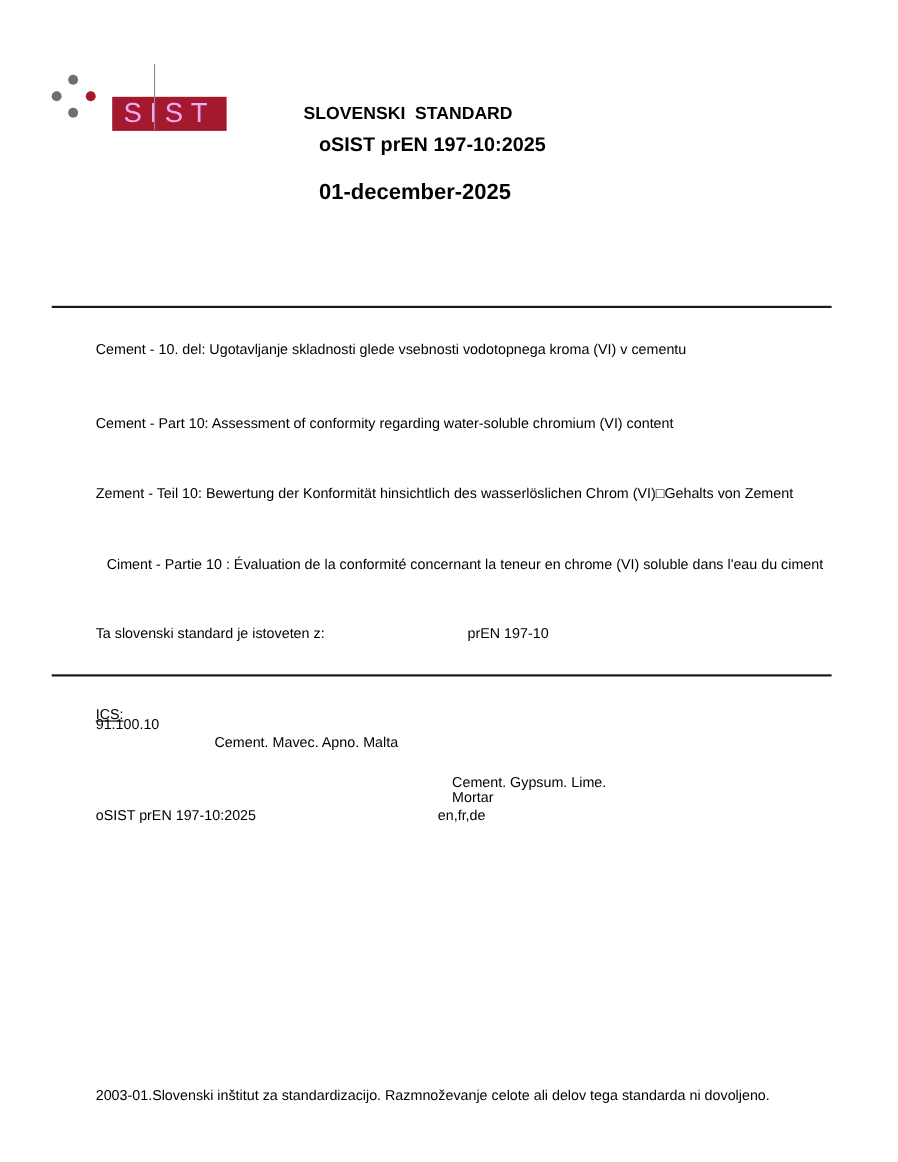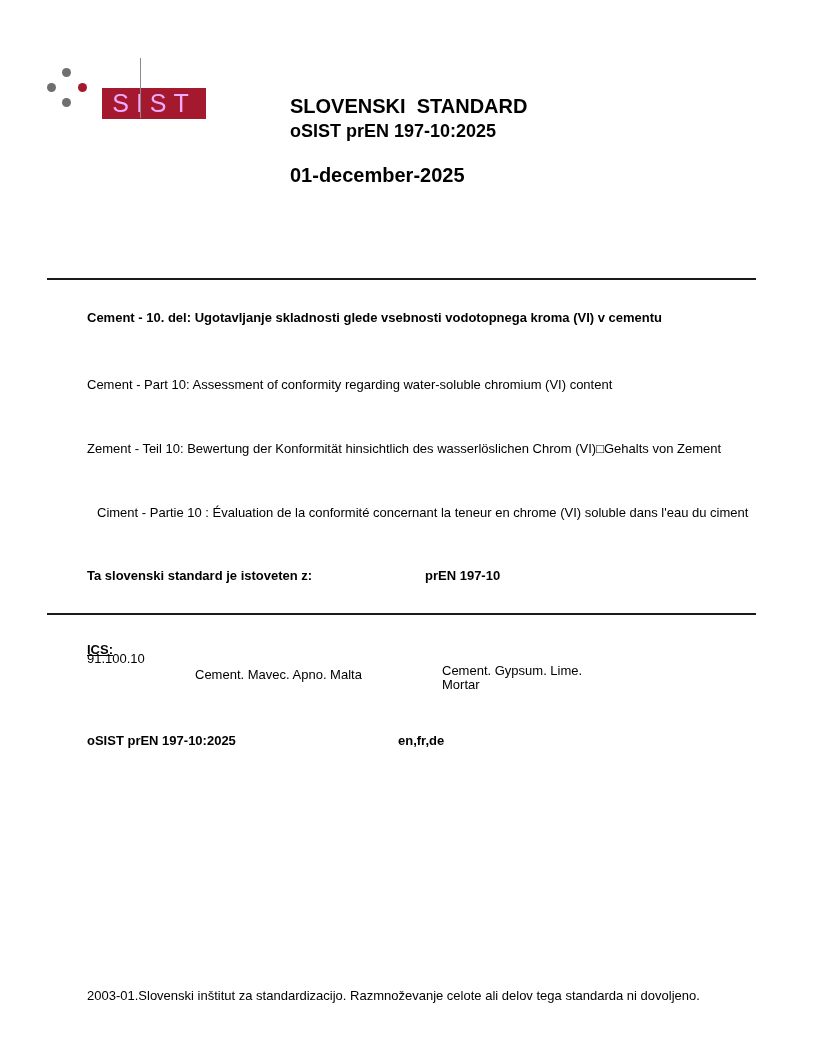--- a/index.html
+++ b/index.html
@@ -5,26 +5,26 @@
   html, body { margin: 0; padding: 0; background: #ffffff; }
   body { width: 816px; height: 1056px; position: relative; overflow: hidden;
          font-family: "Liberation Sans", sans-serif; color: #000; }
   .abs { position: absolute; }
   .dot { position: absolute; width: 9px; height: 9px; border-radius: 50%; background: #6f6f6f; }
   .dot.red { background: #a5192e; }
   .logo-box { position: absolute; left: 102px; top: 73px; width: 104px; height: 31px;
               background: #a5192e; color: #f0abfc; font-size: 25px; letter-spacing: 7px;
               line-height: 31px; text-align: center; font-family: "Liberation Sans", sans-serif; margin-top: 15px; }
   .vline { position: absolute; left: 140px; top: 58px; width: 1px; height: 60px; background: #8a8a8a; }
-  .hdr1 { left: 290px; top: 95px; font-size: 20px; font-weight: bold; white-space: pre; }
+  .hdr1 { left: 276px; top: 95px; font-size: 16px; font-weight: bold; white-space: pre; }
   .hdr2 { left: 290px; top: 121px; font-size: 18px; font-weight: bold; }
   .hdr3 { left: 290px; top: 164px; font-size: 20px; font-weight: bold; }
   .rule { position: absolute; left: 47px; width: 709px; height: 2px; background: #1a1a1a; }
   .txt { font-size: 13px; line-height: 14px; width: 660px; }
-  .bold { font-weight: bold; }
+  .bold { font-weight: normal; }
   .u { text-decoration: underline; }
 </style>
 </head>
 <body>
 
 <div>
   <div class="dot" style="left:62px; top:68px;"></div>
   <div class="dot" style="left:47px; top:83px;"></div>
   <div class="dot red" style="left:78px; top:83px;"></div>
   <div class="dot" style="left:62px; top:98px;"></div>
@@ -44,18 +44,18 @@
 <div class="abs txt" style="left:87px; top:506px;margin-left:10px;">Ciment - Partie 10 : Évaluation de la conformité concernant la teneur en chrome (VI) soluble dans l'eau du ciment</div>
 
 <div class="abs txt bold" style="left:87px; top:569px; width:300px;">Ta slovenski standard je istoveten z:</div>
 <div class="abs txt bold" style="left:398px; top:569px; width:200px;margin-left:27px;">prEN 197-10</div>
 
 <div class="rule" style="top:613px;"></div>
 
 <div class="abs txt bold u" style="left:87px; top:643px; width:100px;">ICS:</div>
 <div class="abs txt" style="left:87px; top:652px; width:100px;">91.100.10</div>
 <div class="abs txt" style="left:195px; top:668px; width:210px;">Cement. Mavec. Apno. Malta</div>
-<div class="abs txt" style="left:411px; top:664px; width:180px;margin-left:31px;">Cement. Gypsum. Lime. Mortar</div>
+<div class="abs txt" style="left:411px; top:704px; width:180px;">Cement. Gypsum. Lime. Mortar</div>
 
 <div class="abs txt bold" style="left:87px; top:734px; width:300px;">oSIST prEN 197-10:2025</div>
 <div class="abs txt bold" style="left:398px; top:734px; width:200px;">en,fr,de</div>
 
 <div class="abs" style="left:87px; top:988px; width:680px; font-size:13px;">2003-01.Slovenski inštitut za standardizacijo. Razmnoževanje celote ali delov tega standarda ni dovoljeno.</div>
 
 </body></html>

